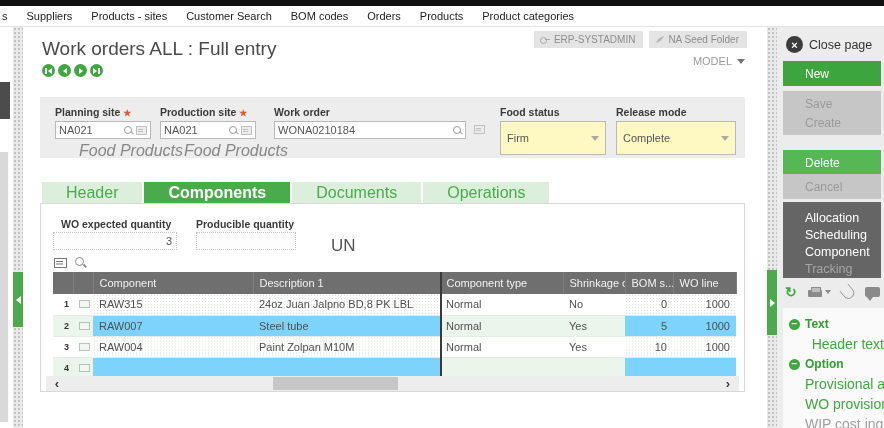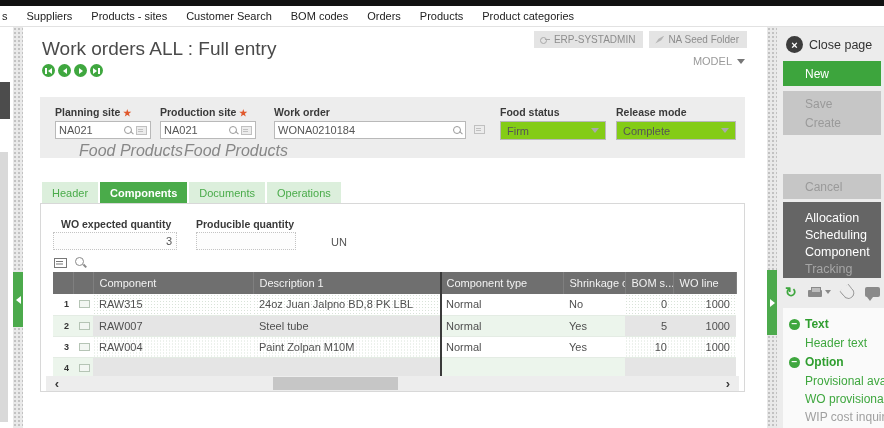--- a/index.html
+++ b/index.html
@@ -46,48 +46,48 @@
   .flabel { font-size:10.5px; font-weight:bold; color:#3a3a3a; white-space:nowrap; }
   .star { color:#e0582c; font-size:9px; }
   .fbox { background:#fff; border:1px solid #b9b9b9; height:18px; display:flex; align-items:center; font-size:11px; color:#555; padding:0 3px; }
   .fbox .val { flex:1; white-space:nowrap; overflow:hidden; }
   .hint { font-style:italic; color:#878787; font-size:16px; }
   .mag { width:9px; height:9px; position:relative; flex:0 0 auto; }
   .mag::before { content:""; position:absolute; left:0; top:0; width:6px; height:6px; border:1.3px solid #9b9b9b; border-radius:50%; }
   .mag::after { content:""; position:absolute; left:6px; top:6px; width:3.5px; height:1.3px; background:#9b9b9b; transform:rotate(45deg); }
   .miniicon { width:11px; height:9px; border:1px solid #c0c0c0; background:#ececec; flex:0 0 auto; position:relative; }
   .miniicon::before { content:""; position:absolute; left:1px; top:2px; width:5px; height:1px; background:#c0c0c0; box-shadow:0 2px 0 #c0c0c0; }
-  .dropbox { background:#84cc16; border:1px solid #b9b9b9; height:19px; display:flex; align-items:center; font-size:11px; color:#555; padding:8px 6px; justify-content:space-between; }
+  .dropbox { background:#fef9c3; border:1px solid #b9b9b9; height:19px; display:flex; align-items:center; font-size:11px; color:#555; padding:16px 6px; justify-content:space-between; }
 
   
   .tabs { left:19px; top:155px; display:flex; gap:2px; }
-  .tab { height:21px; padding:0 10px; font-size:11px; display:flex; align-items:center; background:#dcefdc; color:#4aab4a; cursor:pointer; }
+  .tab { height:21px; padding:0 24px; font-size:16px; display:flex; align-items:center; background:#dcefdc; color:#4aab4a; cursor:pointer; }
   .tab.active { background:#4aab4a; color:#fff; font-weight:bold; }
 
   
   .tabbody { left:17px; top:176px; width:705px; height:189px; background:#fff; border:1px solid #d8d8d8; }
   .qlabel { font-size:10.5px; font-weight:bold; color:#3a3a3a; }
   .qbox { border:1px dotted #c4c4c4; background:#fdfdfd; height:18px; font-size:11px; color:#555; display:flex; align-items:center; padding:0 4px; }
   .qbox.num { justify-content:flex-end; }
-  .unit { font-size:11px; color:#555; }
+  .unit { font-size:17px; color:#555; }
   .gridicons { display:flex; gap:8px; align-items:center; }
   .cardicon { width:13px; height:10px; border:1.3px solid #777; position:relative; }
   .cardicon::before { content:""; position:absolute; left:1px; top:2px; width:7px; height:1px; background:#777; box-shadow:0 2.5px 0 #777; }
   .mag2 { width:11px; height:11px; position:relative; }
   .mag2::before { content:""; position:absolute; left:0; top:0; width:7px; height:7px; border:1.5px solid #8a8a8a; border-radius:50%; }
   .mag2::after { content:""; position:absolute; left:7.5px; top:7.5px; width:4px; height:1.5px; background:#8a8a8a; transform:rotate(45deg); }
 
   
   .wotable { border-collapse:collapse; table-layout:fixed; width:683px; font-size:11px; }
   .wotable th { background:#6f6f6f; color:#f2f2f2; font-weight:normal; text-align:left; height:22px; padding:0 6px;
                 border-right:1px solid #7f7f7f; white-space:nowrap; overflow:hidden; }
   .wotable td { height:21px; padding:0 6px; color:#4f4f4f; border-bottom:1px solid #e4ece4; white-space:nowrap; overflow:hidden; }
   .wotable tr.alt td { background:#ecf5ec; }
   .wotable td.dots { background-image:radial-gradient(#d9e3d9 0.7px, transparent 0.8px); background-size:3px 3px; }
-  .wotable tr.alt td.dots { background-color:#e5e5e5; }
+  .wotable tr.alt td.dots { background-color:#7dd3fc; }
   .wotable td.rnum { text-align:right; font-size:9px; font-weight:bold; color:#333; padding:0 4px; }
   .wotable td.r { text-align:right; }
   .rowicon { width:11px; height:8px; border:1px solid #b5c4b5; background:#f2f6f2; display:inline-block; }
   .freezeline { background:#3a3a3a; width:2px; }
 
   
   .hscroll { background:#ededed; height:15px; display:flex; align-items:center; }
   .hs-arrow { width:22px; text-align:center; font-size:13px; font-weight:bold; color:#3a3a3a; cursor:pointer; line-height:15px; }
   .hs-track { position:relative; flex:1; height:15px; }
   .hs-thumb { position:absolute; left:205px; top:1px; width:125px; height:13px; background:#c6c6c6; cursor:pointer; }
@@ -109,21 +109,21 @@
   .printer { width:15px; height:11px; position:relative; }
   .printer::before { content:""; position:absolute; left:0; top:3px; width:14px; height:7px; background:#8a8a8a; border-radius:1px; }
   .printer::after { content:""; position:absolute; left:3px; top:0; width:8px; height:4px; background:#bdbdbd; border:1px solid #8a8a8a; }
   .clip { width:12px; height:13px; border:1.6px solid #9a9a9a; border-top:none; border-radius:0 0 6px 6px; transform:rotate(-40deg); }
   .chat { width:15px; height:10px; background:#8a8a8a; border-radius:2px; position:relative; }
   .chat::after { content:""; position:absolute; left:2px; top:10px; width:0; height:0; border-left:3px solid transparent; border-right:3px solid transparent; border-top:4px solid #8a8a8a; }
   .linkspanel { left:6px; top:281px; width:101px; height:120px; background:#fafafa; padding:9px 0 0 6px; overflow:hidden; }
   .sectitle { display:flex; align-items:center; gap:5px; font-size:12px; font-weight:bold; color:#2f9e2f; margin-bottom:3px; cursor:pointer; }
   .minuscircle { width:11px; height:11px; border-radius:50%; background:#3fa73f; color:#fff; font-size:10px; font-weight:bold;
                  display:flex; align-items:center; justify-content:center; line-height:10px; }
-  .slink { font-size:12px; padding:2px 0 2px 16px; white-space:nowrap; cursor:pointer; }
+  .slink { font-size:14px; padding:2px 0 2px 16px; white-space:nowrap; cursor:pointer;text-align:right; }
   .slink.g { color:#3fa73f; }
   .slink.dim { color:#a0a0a0; cursor:default; }
 
   
   .keyicon { width:10px; height:6px; position:relative; }
   .keyicon::before { content:""; position:absolute; left:0; top:0; width:5px; height:5px; border:1.4px solid #a8a8a8; border-radius:50%; }
   .keyicon::after { content:""; position:absolute; left:5px; top:2px; width:5px; height:1.4px; background:#a8a8a8; }
   .brushicon { width:9px; height:8px; background:#b5b5b5; clip-path:polygon(0 100%, 35% 40%, 100% 0, 65% 60%); }
 </style>
 </head>
@@ -338,20 +338,21 @@
 
   <div class="abs sidebar" style="position:absolute;">
     <div class="abs closerow">
       <span class="closeicon">×</span>
       <span>Close page</span>
     </div>
 
     <div class="abs sbtn on" style="top:34px;">New</div>
     <div class="abs sbtn off" style="top:64px;">Save</div>
     <div class="abs sbtn off" style="top:83px;">Create</div>
+    <div class="abs sbtn on2" style="top:123px;">Delete</div>
     <div class="abs sbtn off" style="top:147px;">Cancel</div>
 
     <div class="abs darkpanel">
       <div>Allocation</div>
       <div>Scheduling</div>
       <div>Component</div>
       <div class="dim">Tracking</div>
     </div>
 
     <div class="abs iconrow">

